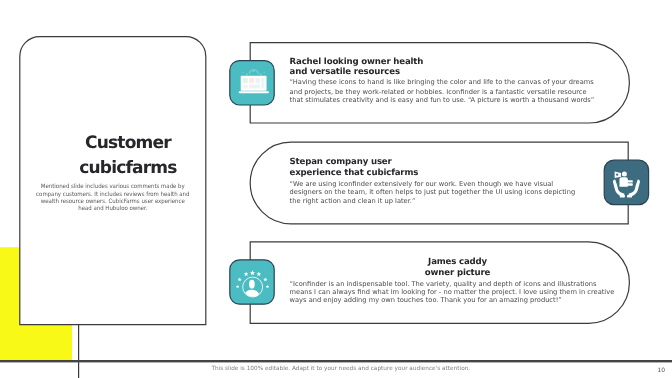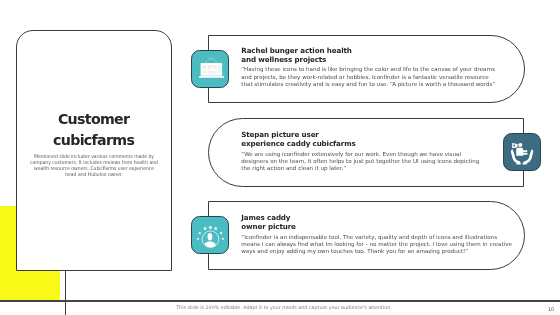--- a/index.html
+++ b/index.html
@@ -8,21 +8,21 @@
   #slide{position:relative;width:560px;height:315px;background:#fff;overflow:hidden;}
 
   
   .yellow{position:absolute;left:0;top:206.1px;width:60px;height:94.2px;background:#f9f918;}
   .vline{position:absolute;left:64.8px;top:270px;width:1.25px;height:45px;background:#3b3b3b;}
   .leftcard{position:absolute;left:16px;top:30px;width:155.5px;height:241px;
             background:#fff;border:1.3px solid #3b3b3b;
             border-radius:17px 17px 0 0;box-sizing:border-box;}
   .title{position:absolute;left:16.2px;width:155.5px;top:109.2px;text-align:center;
          font-weight:bold;font-size:14.2px;line-height:20.6px;color:#26262b;
-         letter-spacing:-0.68px;text-indent:-0.68px;}
+         letter-spacing:-0.68px;text-indent:-0.68px;padding-left:13px;}
   .subtitle{position:absolute;left:29px;width:130px;top:152.9px;text-align:center;
             font-family:"DejaVu Sans",sans-serif;font-stretch:condensed;
             font-size:5px;line-height:6.05px;color:#565656;}
 
   
   .card{position:absolute;box-sizing:border-box;background:#fff;
         border:1.25px solid #3b3b3b;}
   .iconbox{position:absolute;width:38px;height:37.6px;border-radius:8.6px;overflow:hidden;
            box-sizing:border-box;border:1.4px solid #2b4252;}
   .nm{position:absolute;font-weight:bold;font-size:7.15px;line-height:9.0px;
@@ -73,22 +73,22 @@
           <rect x="20.0" y="37.8" width="8.2" height="6.6" rx="1.4" fill="#c4d79f"></rect>
           <rect x="30.2" y="37.8" width="18.4" height="6.6" rx="1.4" fill="#b0c9d4"></rect>
           <rect x="50.6" y="27.2" width="5.4" height="17.2" rx="1.4" fill="#aed7dd"></rect>
         </g>
 
         <path d="M14.4 49.2 h47.2 a1.6 1.6 0 0 1 0 3.2 h-47.2 a1.6 1.6 0 0 1 0 -3.2 z" fill="#ffffff"></path>
       </g>
     </svg>
   </div>
   <div class="nm" style="left:241.3px;top:45.8px;width:280px;">
-    <div>Rachel bunger action health</div>
-    <div>and wellness projects</div>
+    <div>Rachel looking owner health</div>
+    <div>and versatile resources</div>
   </div>
   <div class="qt" style="left:241.3px;top:66.2px;width:256px;">“Having these icons to hand is like bringing the color and life to the canvas of your dreams and projects, be they work-related or hobbies. Iconfinder is a fantastic versatile resource that stimulates creativity and is easy and fun to use. “A picture is worth a thousand words”</div>
 
   <div class="card" style="left:208px;top:117.8px;width:316px;height:69.2px;border-radius:34.5px 0 0 34.5px;"></div>
   <div class="iconbox" style="left:502.7px;top:133.1px;background:#3d6c80;">
     <svg viewBox="0 0 74 74" width="74" height="74" style="position:absolute;left:-18.5px;top:-18.5px;transform:scale(0.5);transform-origin:center;">
       <g fill="#ffffff">
 
         <path d="M17.4 16.8 l10.6 2.4 v6.2 l-10.6 2.2 z"></path>
         <circle cx="21.6" cy="22.1" r="1.9" fill="#3d6c80"></circle>
@@ -103,22 +103,22 @@
         <path d="M18.3 30.2 c-2.6 0 -4.2 2.2 -3.5 4.9 l3.2 12.2 c1.4 5.2 5.4 9.2 10.6 10.6 l4.9 1.3 v-5.4 l-4.1 -1.4 c-3.2 -1.1 -5.6 -3.7 -6.4 -7.0 l-1.4 -5.7 z"></path>
 
         <path d="M55.9 30.2 c2.6 0 4.2 2.2 3.5 4.9 l-3.2 12.2 c-1.4 5.2 -5.4 9.2 -10.6 10.6 l-4.9 1.3 v-5.4 l4.1 -1.4 c3.2 -1.1 5.6 -3.7 6.4 -7.0 l1.4 -5.7 z"></path>
 
         <rect x="26.0" y="55.8" width="8.4" height="4.2" rx="1.1"></rect>
         <rect x="38.0" y="55.8" width="8.4" height="4.2" rx="1.1"></rect>
       </g>
     </svg>
   </div>
   <div class="nm" style="left:241.3px;top:129.9px;width:280px;">
-    <div>Stepan picture user</div>
-    <div>experience caddy cubicfarms</div>
+    <div>Stepan company user</div>
+    <div>experience that cubicfarms</div>
   </div>
   <div class="qt" style="left:241.3px;top:150.6px;width:243px;">“We are using iconfinder extensively for our work. Even though we have visual designers on the team, it often helps to just put together the UI using icons depicting the right action and clean it up later.”</div>
 
   <div class="card" style="left:208px;top:201px;width:317px;height:69.2px;border-radius:34.5px;border-top-left-radius:0;border-bottom-left-radius:0;"></div>
   <div class="iconbox" style="left:191.4px;top:216.3px;background:#4bbdc2;">
     <svg viewBox="0 0 74 74" width="74" height="74" style="position:absolute;left:-18.5px;top:-18.5px;transform:scale(0.5);transform-origin:center;">
       <g>
 
         <circle cx="36.1" cy="43.4" r="16.6" fill="none" stroke="#ffffff" stroke-width="1.5" opacity="0.92"></circle>
         <g clip-path="url(#clip3)">
@@ -136,21 +136,21 @@
           <path d="M25.2 18 l1.15 2.45 l2.65 .27 l-1.98 1.77 l.54 2.63 l-2.36 -1.36 l-2.36 1.36 l.54 -2.63 l-1.98 -1.77 l2.65 -.27 z"></path>
           <path d="M46.4 18 l1.15 2.45 l2.65 .27 l-1.98 1.77 l.54 2.63 l-2.36 -1.36 l-2.36 1.36 l.54 -2.63 l-1.98 -1.77 l2.65 -.27 z"></path>
           <path d="M14.4 27.6 l1 2.15 l2.35 .24 l-1.75 1.55 l.48 2.3 l-2.08 -1.2 l-2.08 1.2 l.48 -2.3 l-1.75 -1.55 l2.35 -.24 z"></path>
           <path d="M57.2 27.6 l1 2.15 l2.35 .24 l-1.75 1.55 l.48 2.3 l-2.08 -1.2 l-2.08 1.2 l.48 -2.3 l-1.75 -1.55 l2.35 -.24 z"></path>
           <path d="M11.0 39.8 l.85 1.85 l2.0 .2 l-1.5 1.33 l.41 1.97 l-1.76 -1.03 l-1.76 1.03 l.41 -1.97 l-1.5 -1.33 l2.0 -.2 z"></path>
           <path d="M60.8 39.8 l.85 1.85 l2.0 .2 l-1.5 1.33 l.41 1.97 l-1.76 -1.03 l-1.76 1.03 l.41 -1.97 l-1.5 -1.33 l2.0 -.2 z"></path>
         </g>
       </g>
     </svg>
   </div>
-  <div class="nm" style="left:241.3px;top:213.3px;width:280px;">
+  <div class="nm" style="left:241.3px;top:213.3px;width:280px;text-align:center;">
     <div>James caddy</div>
     <div>owner picture</div>
   </div>
   <div class="qt" style="left:241.3px;top:233.8px;width:272px;">“Iconfinder is an indispensable tool. The variety, quality and depth of icons and illustrations means I can always find what Im looking for - no matter the project. I love using them in creative ways and enjoy adding my own touches too. Thank you for an amazing product!”</div>
 
   <div class="fline"></div>
   <div class="fnote">This slide is 100% editable. Adapt it to your needs and capture your audience's attention.</div>
   <div class="fpage">10</div>
 </div>
 

